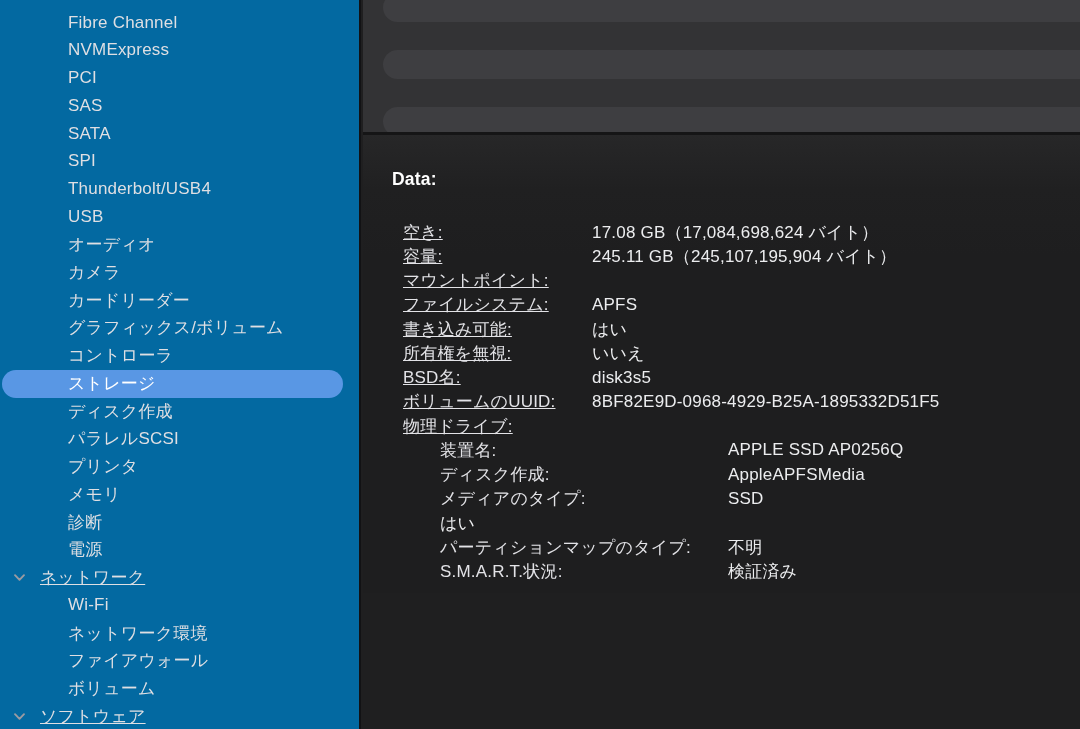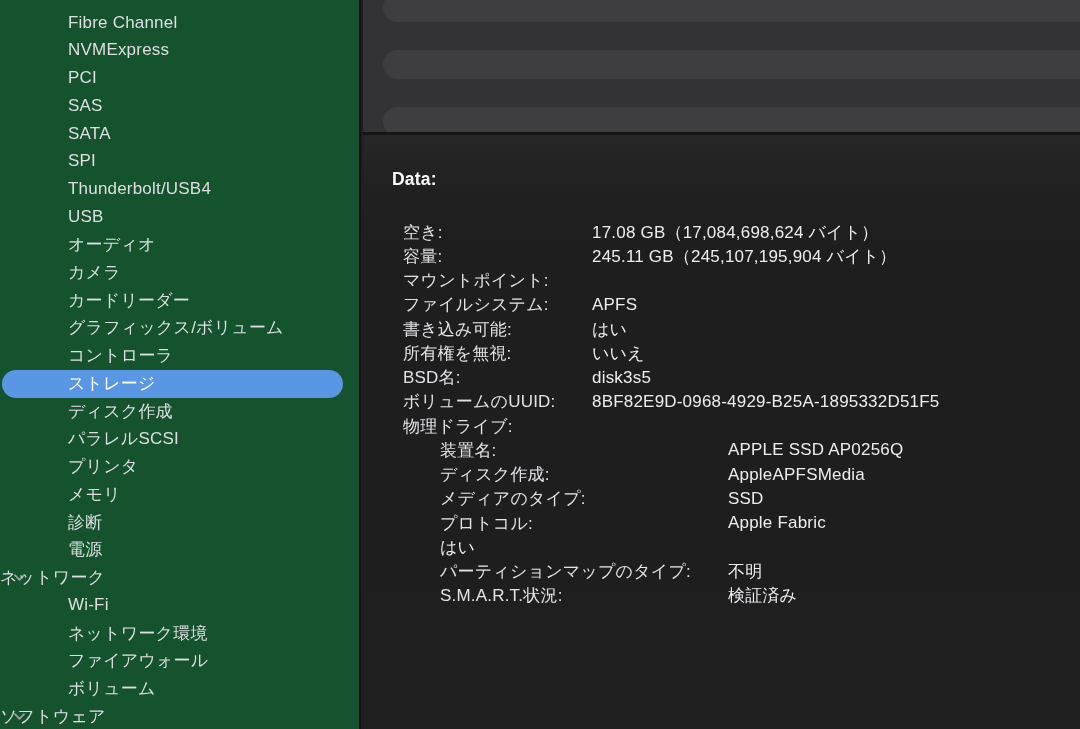--- a/index.html
+++ b/index.html
@@ -5,30 +5,30 @@
   html,body{margin:0;padding:0;}
   body{
     width:1080px;height:729px;position:relative;overflow:hidden;
     background:#1f1f20;
     font-family:"Liberation Sans","DejaVu Sans",sans-serif;
     -webkit-font-smoothing:antialiased;
   }
   
   .sidebar{
     position:absolute;left:0;top:0;width:361px;height:729px;
-    background:#14532d;box-sizing:border-box;border-right:2px solid #121214;
+    background:#0369a1;box-sizing:border-box;border-right:2px solid #121214;
     overflow:hidden;
   }
   .side-list{list-style:none;margin:-19px 0 0 0;padding:0;}
   .side-row{
     position:relative;height:27.75px;display:flex;align-items:center;
     font-size:17px;color:#dfdfe3;white-space:nowrap;
   }
   .side-row.item{padding-left:68px;}
-  .side-row.group{}
+  .side-row.group{padding-left:40px;text-decoration:underline;}
   .side-row .lbl{position:relative;z-index:2;letter-spacing:.2px;}
   .side-row.selected .lbl{color:#ffffff;}
   .sel-pill{
     position:absolute;left:2px;right:16px;top:0;height:28px;
     border-radius:14px;background:#5997e4;z-index:1;
   }
   .chev{
     position:absolute;left:11px;top:50%;transform:translateY(-50%);
     width:16px;height:16px;display:flex;align-items:center;justify-content:center;z-index:2;
   }
@@ -49,21 +49,21 @@
   }
   .dtitle{
     position:absolute;left:29px;top:34px;margin:0;
     font-size:17.5px;font-weight:bold;color:#ffffff;letter-spacing:.2px;
   }
   .drows{position:absolute;left:0;right:0;top:85px;}
   .drow{display:flex;height:24.25px;align-items:center;font-size:17px;white-space:nowrap;}
   .drow.l1{padding-left:40px;}
   .drow.l2{padding-left:77px;}
   .drow .dlbl{flex:0 0 auto;color:#e3e3e7;letter-spacing:.2px;}
-  .drow.l1 .dlbl{width:189px;}
+  .drow.l1 .dlbl{width:189px;text-decoration:underline;}
   .drow.l2 .dlbl{width:288px;}
   .drow .dval{color:#ecedef;letter-spacing:.2px;}
 </style>
 </head>
 <body>
 
 <div class="sidebar">
   <ul class="side-list" id="category-list">
       <li class="side-row item">
         <span class="lbl">Ethernet</span>
@@ -211,24 +211,20 @@
         </div>
         <div class="drow l2">
           <span class="dlbl">ディスク作成:</span>
           <span class="dval">AppleAPFSMedia</span>
         </div>
         <div class="drow l2">
           <span class="dlbl">メディアのタイプ:</span>
           <span class="dval">SSD</span>
         </div>
         <div class="drow l2">
-          <span class="dlbl">プロトコル:</span>
-          <span class="dval">Apple Fabric</span>
-        </div>
-        <div class="drow l2">
           <span class="dval">はい</span>
         </div>
         <div class="drow l2">
           <span class="dlbl">パーティションマップのタイプ:</span>
           <span class="dval">不明</span>
         </div>
         <div class="drow l2">
           <span class="dlbl">S.M.A.R.T.状況:</span>
           <span class="dval">検証済み</span>
         </div>

